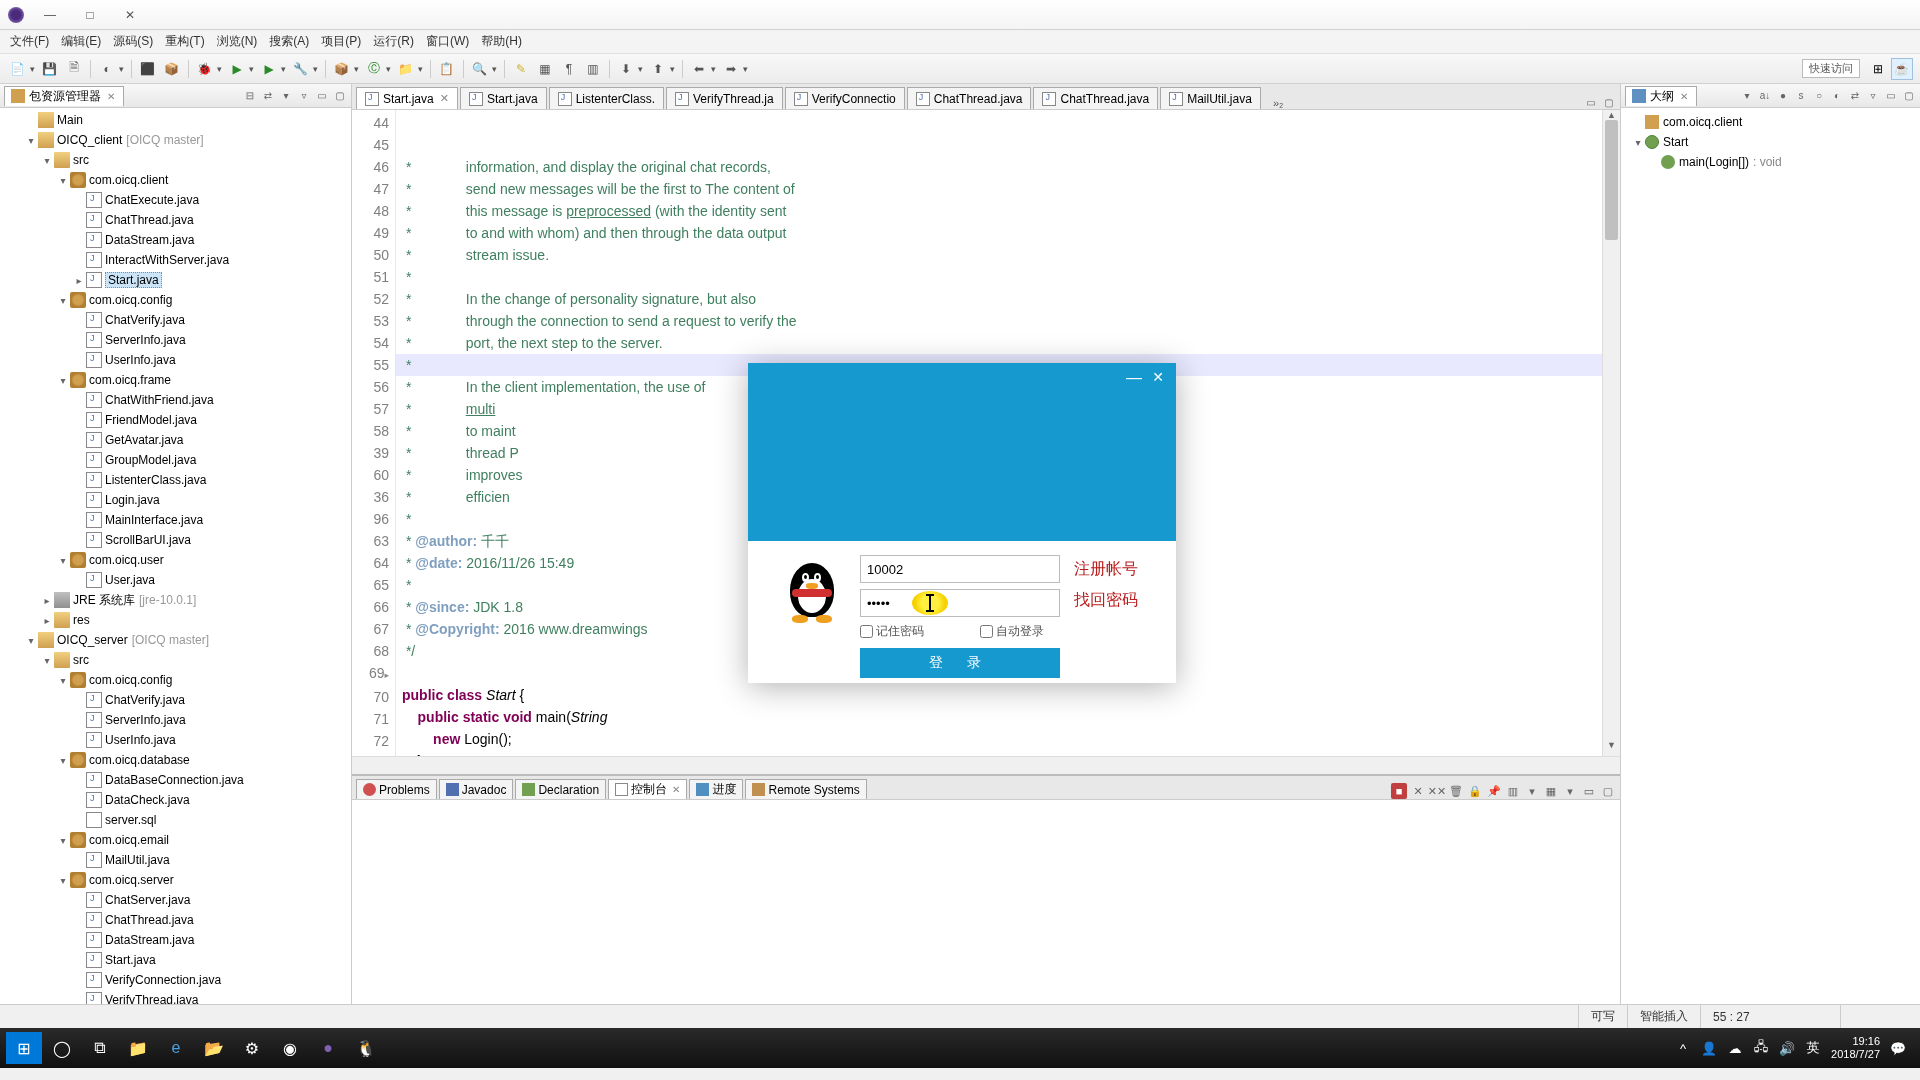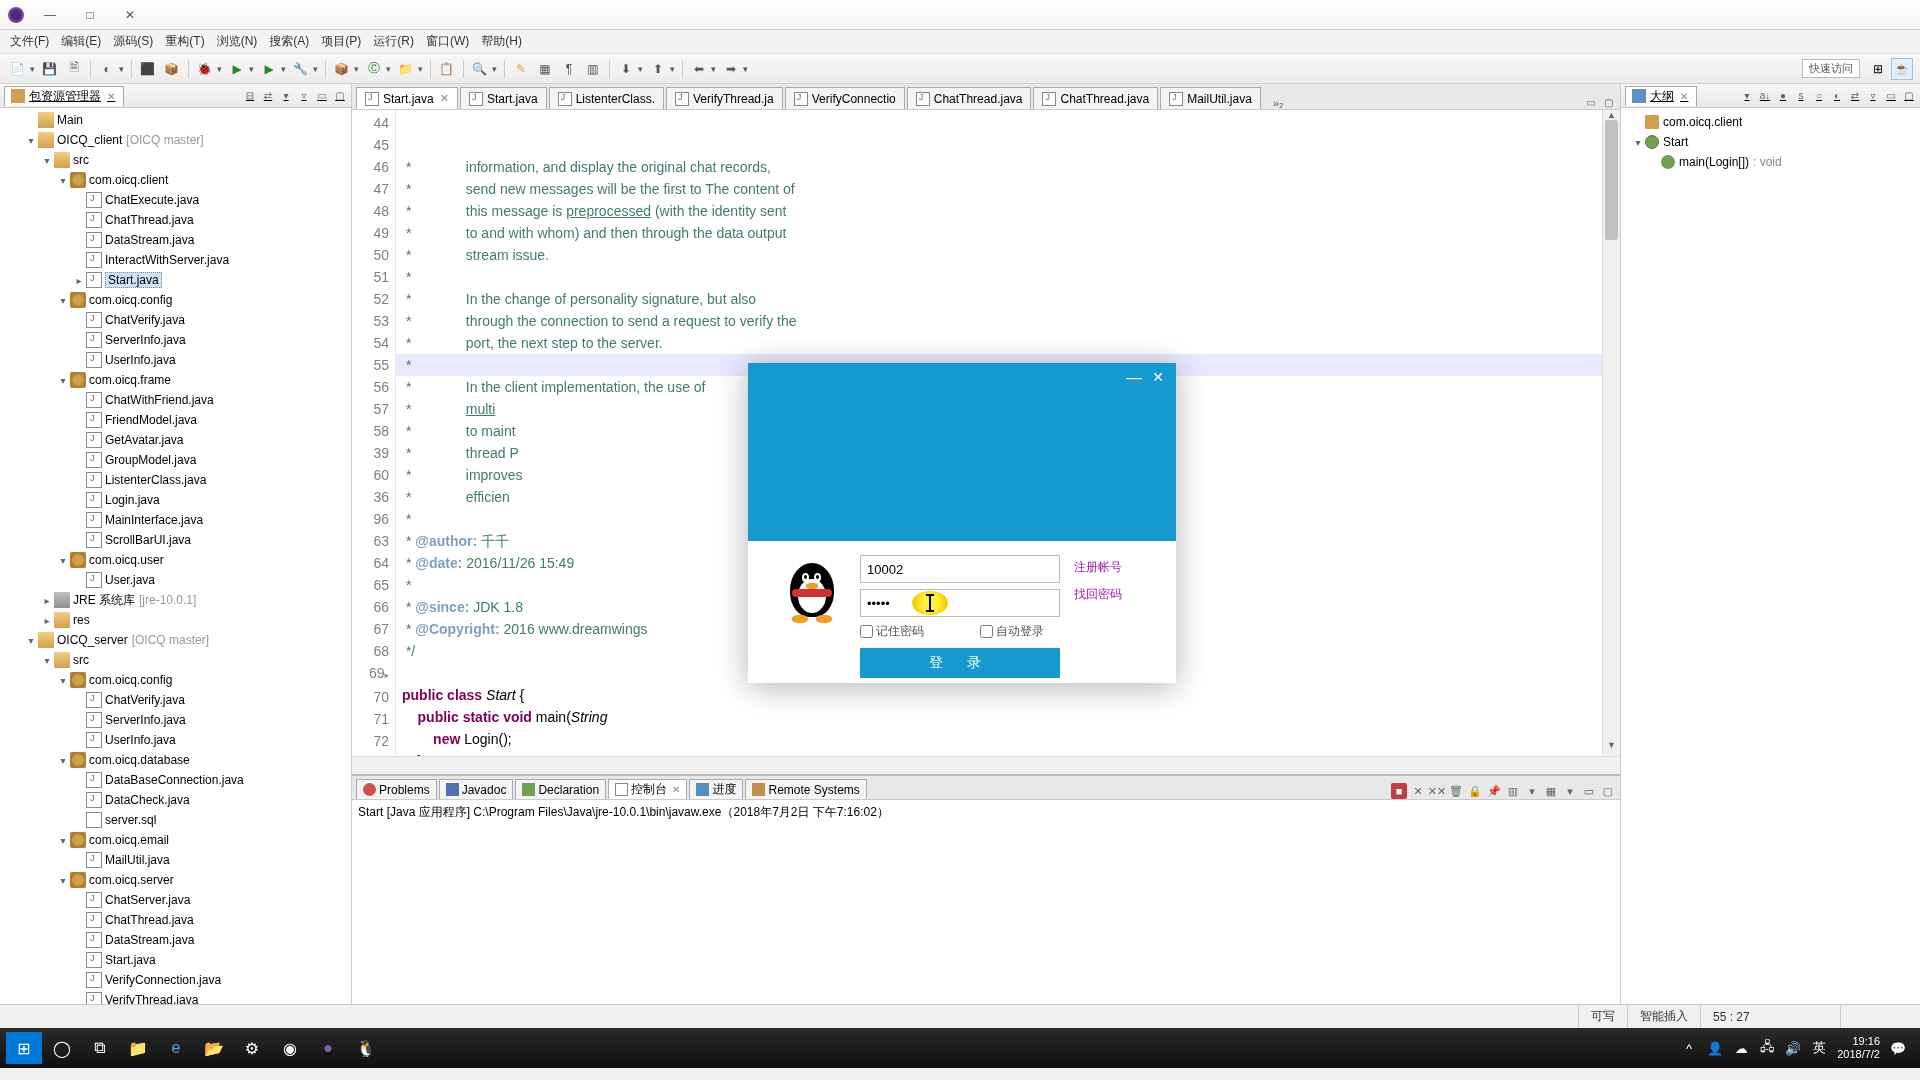--- a/index.html
+++ b/index.html
@@ -23,21 +23,21 @@
 .toolbar .right { margin-left:auto; display:flex; align-items:center; }
 .quick { border:1px solid #bbb; background:#fff; padding:1px 6px; font-size:11px; color:#555; margin-right:6px; }
 .persp { width:22px; height:22px; display:flex; align-items:center; justify-content:center; border:1px solid transparent; margin:0 1px; }
 .persp.active { border:1px solid #a0c0e0; background:#e0f0ff; }
 
 
 .main { display:flex; height:920px; }
 
 
 .left-panel { width:352px; border-right:1px solid #ccc; background:#fff; display:flex; flex-direction:column; }
-.panel-head { height:24px; background:linear-gradient(#f8f8f8,#e8e8e8); border-bottom:1px solid #ccc; display:flex; align-items:center; padding:0 4px;text-decoration:underline; }
+.panel-head { height:24px; background:linear-gradient(#f8f8f8,#e8e8e8); border-bottom:1px solid #ccc; display:flex; align-items:center; padding:0 4px; }
 .panel-head .ptab { display:flex; align-items:center; gap:4px; border:1px solid #aaa; border-bottom:none; background:#fff; padding:1px 6px; font-size:12px; }
 .panel-head .ptab .pic { width:14px; height:14px; background:#d0a050; }
 .panel-head .ptab .px { width:10px; color:#888; font-size:10px; margin-left:2px; }
 .panel-head .picons { margin-left:auto; display:flex; gap:4px; }
 .panel-head .picons span { width:14px; height:14px; font-size:10px; color:#666; display:flex; align-items:center; justify-content:center; }
 
 .tree { flex:1; overflow:auto; padding:2px 0; }
 .trow { display:flex; align-items:center; height:20px; white-space:nowrap; }
 .trow .ind { flex-shrink:0; }
 .trow .tw { width:14px; text-align:center; font-size:10px; color:#666; }
@@ -144,21 +144,21 @@
 .penguin .foot.l { left:14px; } .penguin .foot.r { left:38px; }
 .ld-form { flex:1; }
 .ld-input { width:200px; height:28px; border:1px solid #bbb; padding:0 6px; font-size:13px; display:block; margin-bottom:6px; font-family:Tahoma,sans-serif; }
 .ld-pwwrap { position:relative; width:200px; height:28px; margin-bottom:6px; }
 .ld-pwwrap input { position:absolute; inset:0; width:100%; height:100%; border:1px solid #bbb; padding:0 6px; font-size:13px; background:#fff; }
 .ld-cursor-hl { position:absolute; left:52px; top:2px; width:36px; height:24px; background:radial-gradient(circle,#ffef3e 40%,#f7d000 70%); border-radius:50%; z-index:2; display:flex; align-items:center; justify-content:center; }
 .ld-cursor-hl .ibeam { width:2px; height:16px; background:#000; position:relative; }
 .ld-cursor-hl .ibeam::before, .ld-cursor-hl .ibeam::after { content:""; position:absolute; left:-3px; width:8px; height:2px; background:#000; }
 .ld-cursor-hl .ibeam::before { top:-1px; } .ld-cursor-hl .ibeam::after { bottom:-1px; }
 .ld-links { width:72px; display:flex; flex-direction:column; gap:10px; padding-top:4px; }
-.ld-links a { color:#a21caf; font-size:12px; text-decoration:none; }
+.ld-links a { color:#b91c1c; font-size:16px; text-decoration:none; }
 .ld-checks { display:flex; gap:56px; font-size:12px; color:#555; margin-bottom:8px; }
 .ld-checks label { display:flex; align-items:center; gap:3px; }
 .ld-checks input { width:13px; height:13px; }
 .ld-login { width:200px; height:30px; background:#1699cf; color:#fff; border:none; font-size:14px; letter-spacing:10px; cursor:pointer; }
 </style>
 </head>
 <body>
 
 <div class="titlebar">
   <div class="eicon"></div>
@@ -681,21 +681,20 @@
             <span class="bi-g">🔒</span>
             <span class="bi-g">📌</span>
             <span class="bi-g">▥</span>
             <span class="bi-g">▾</span>
             <span class="bi-g">▦</span>
             <span class="bi-g">▾</span>
             <span class="bi-g">▭</span>
             <span class="bi-g">▢</span>
           </div>
         </div>
-      <div class="console-text">Start [Java 应用程序] C:\Program Files\Java\jre-10.0.1\bin\javaw.exe（2018年7月2日 下午7:16:02）</div>
     </div>
   </div>
 
   <div class="right-panel">
     <div class="panel-head">
       <div class="ptab">
         <span class="pic" style="background:#6090c0"></span>
         <span>大纲</span>
         <span class="px">✕</span>
       </div>
@@ -757,21 +756,21 @@
   <div class="tkbtn" style="color:#40a0e0">🐧</div>
   <div class="tray">
     <span class="tic">^</span>
     <span class="tic">👤</span>
     <span class="tic">☁</span>
     <span class="tic">🖧</span>
     <span class="tic">🔊</span>
     <span class="tic">英</span>
     <div class="clock">
       <div>19:16</div>
-      <div>2018/7/2</div>
+      <div>2018/7/27</div>
     </div>
     <span class="tic">💬</span>
   </div>
 </div>
 
 <div class="login-dialog">
   <div class="ld-banner">
     <div class="ldmin">—</div>
     <div class="ldclose">✕</div>
   </div>

